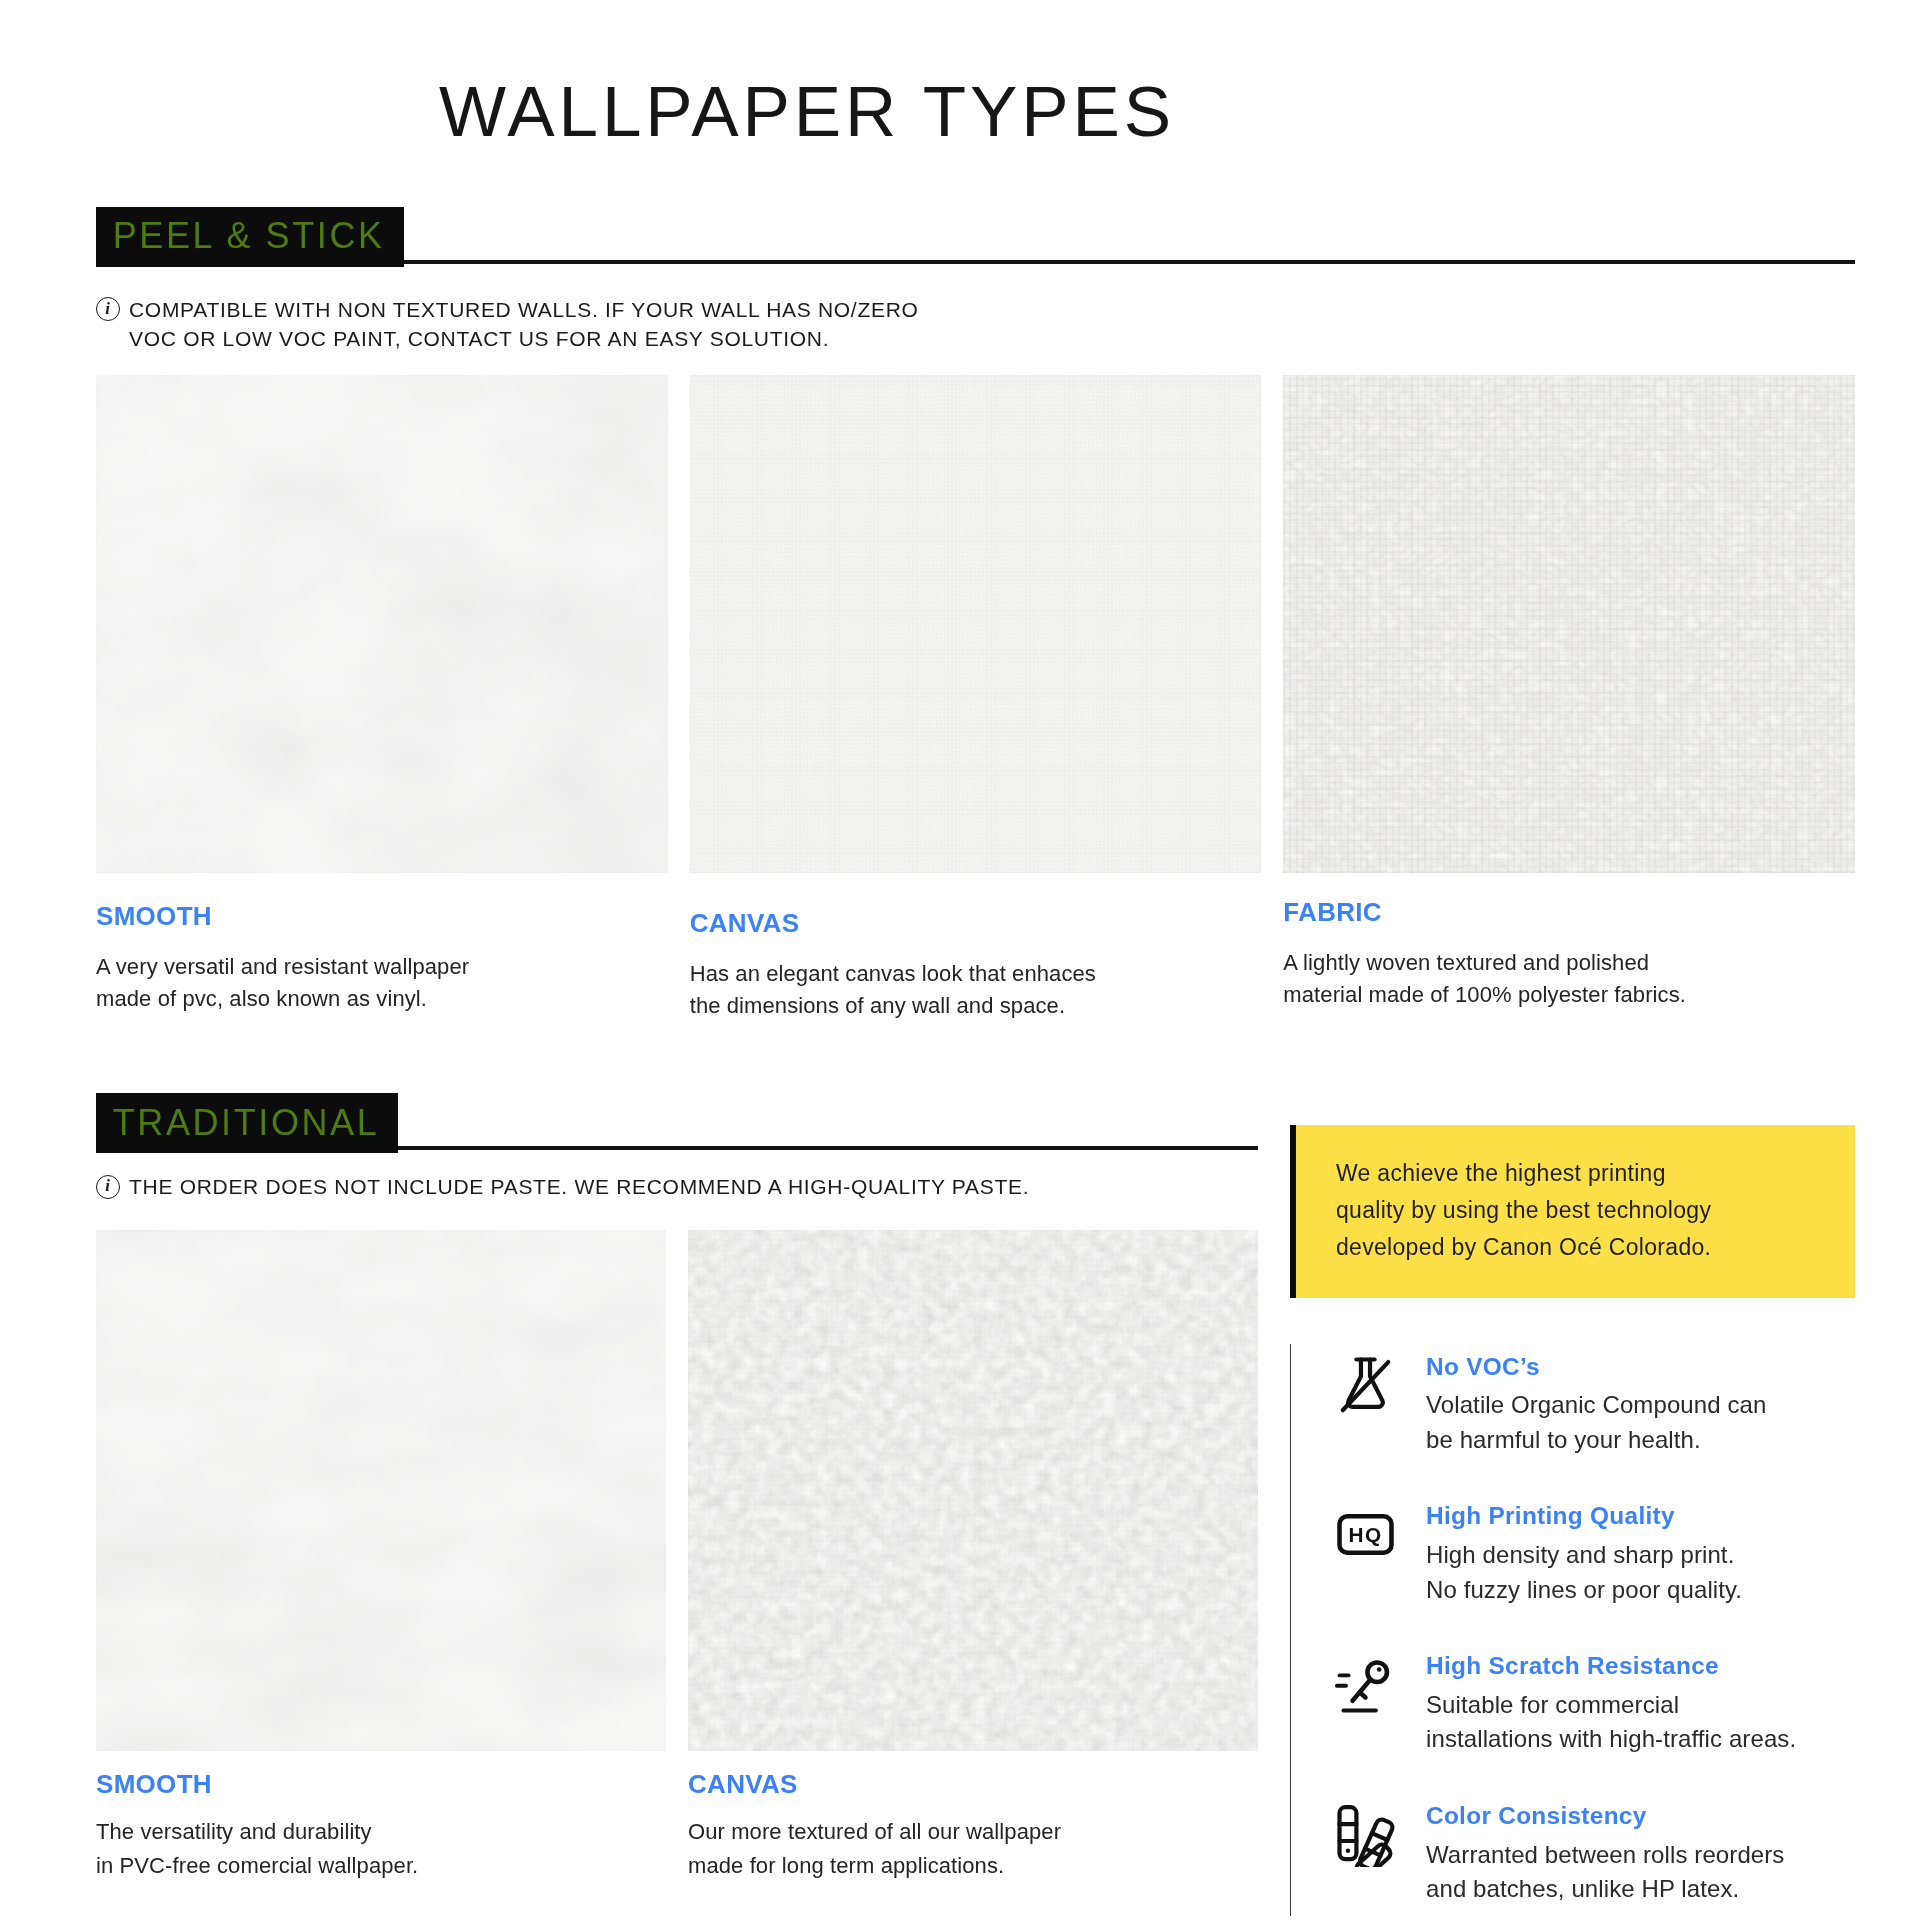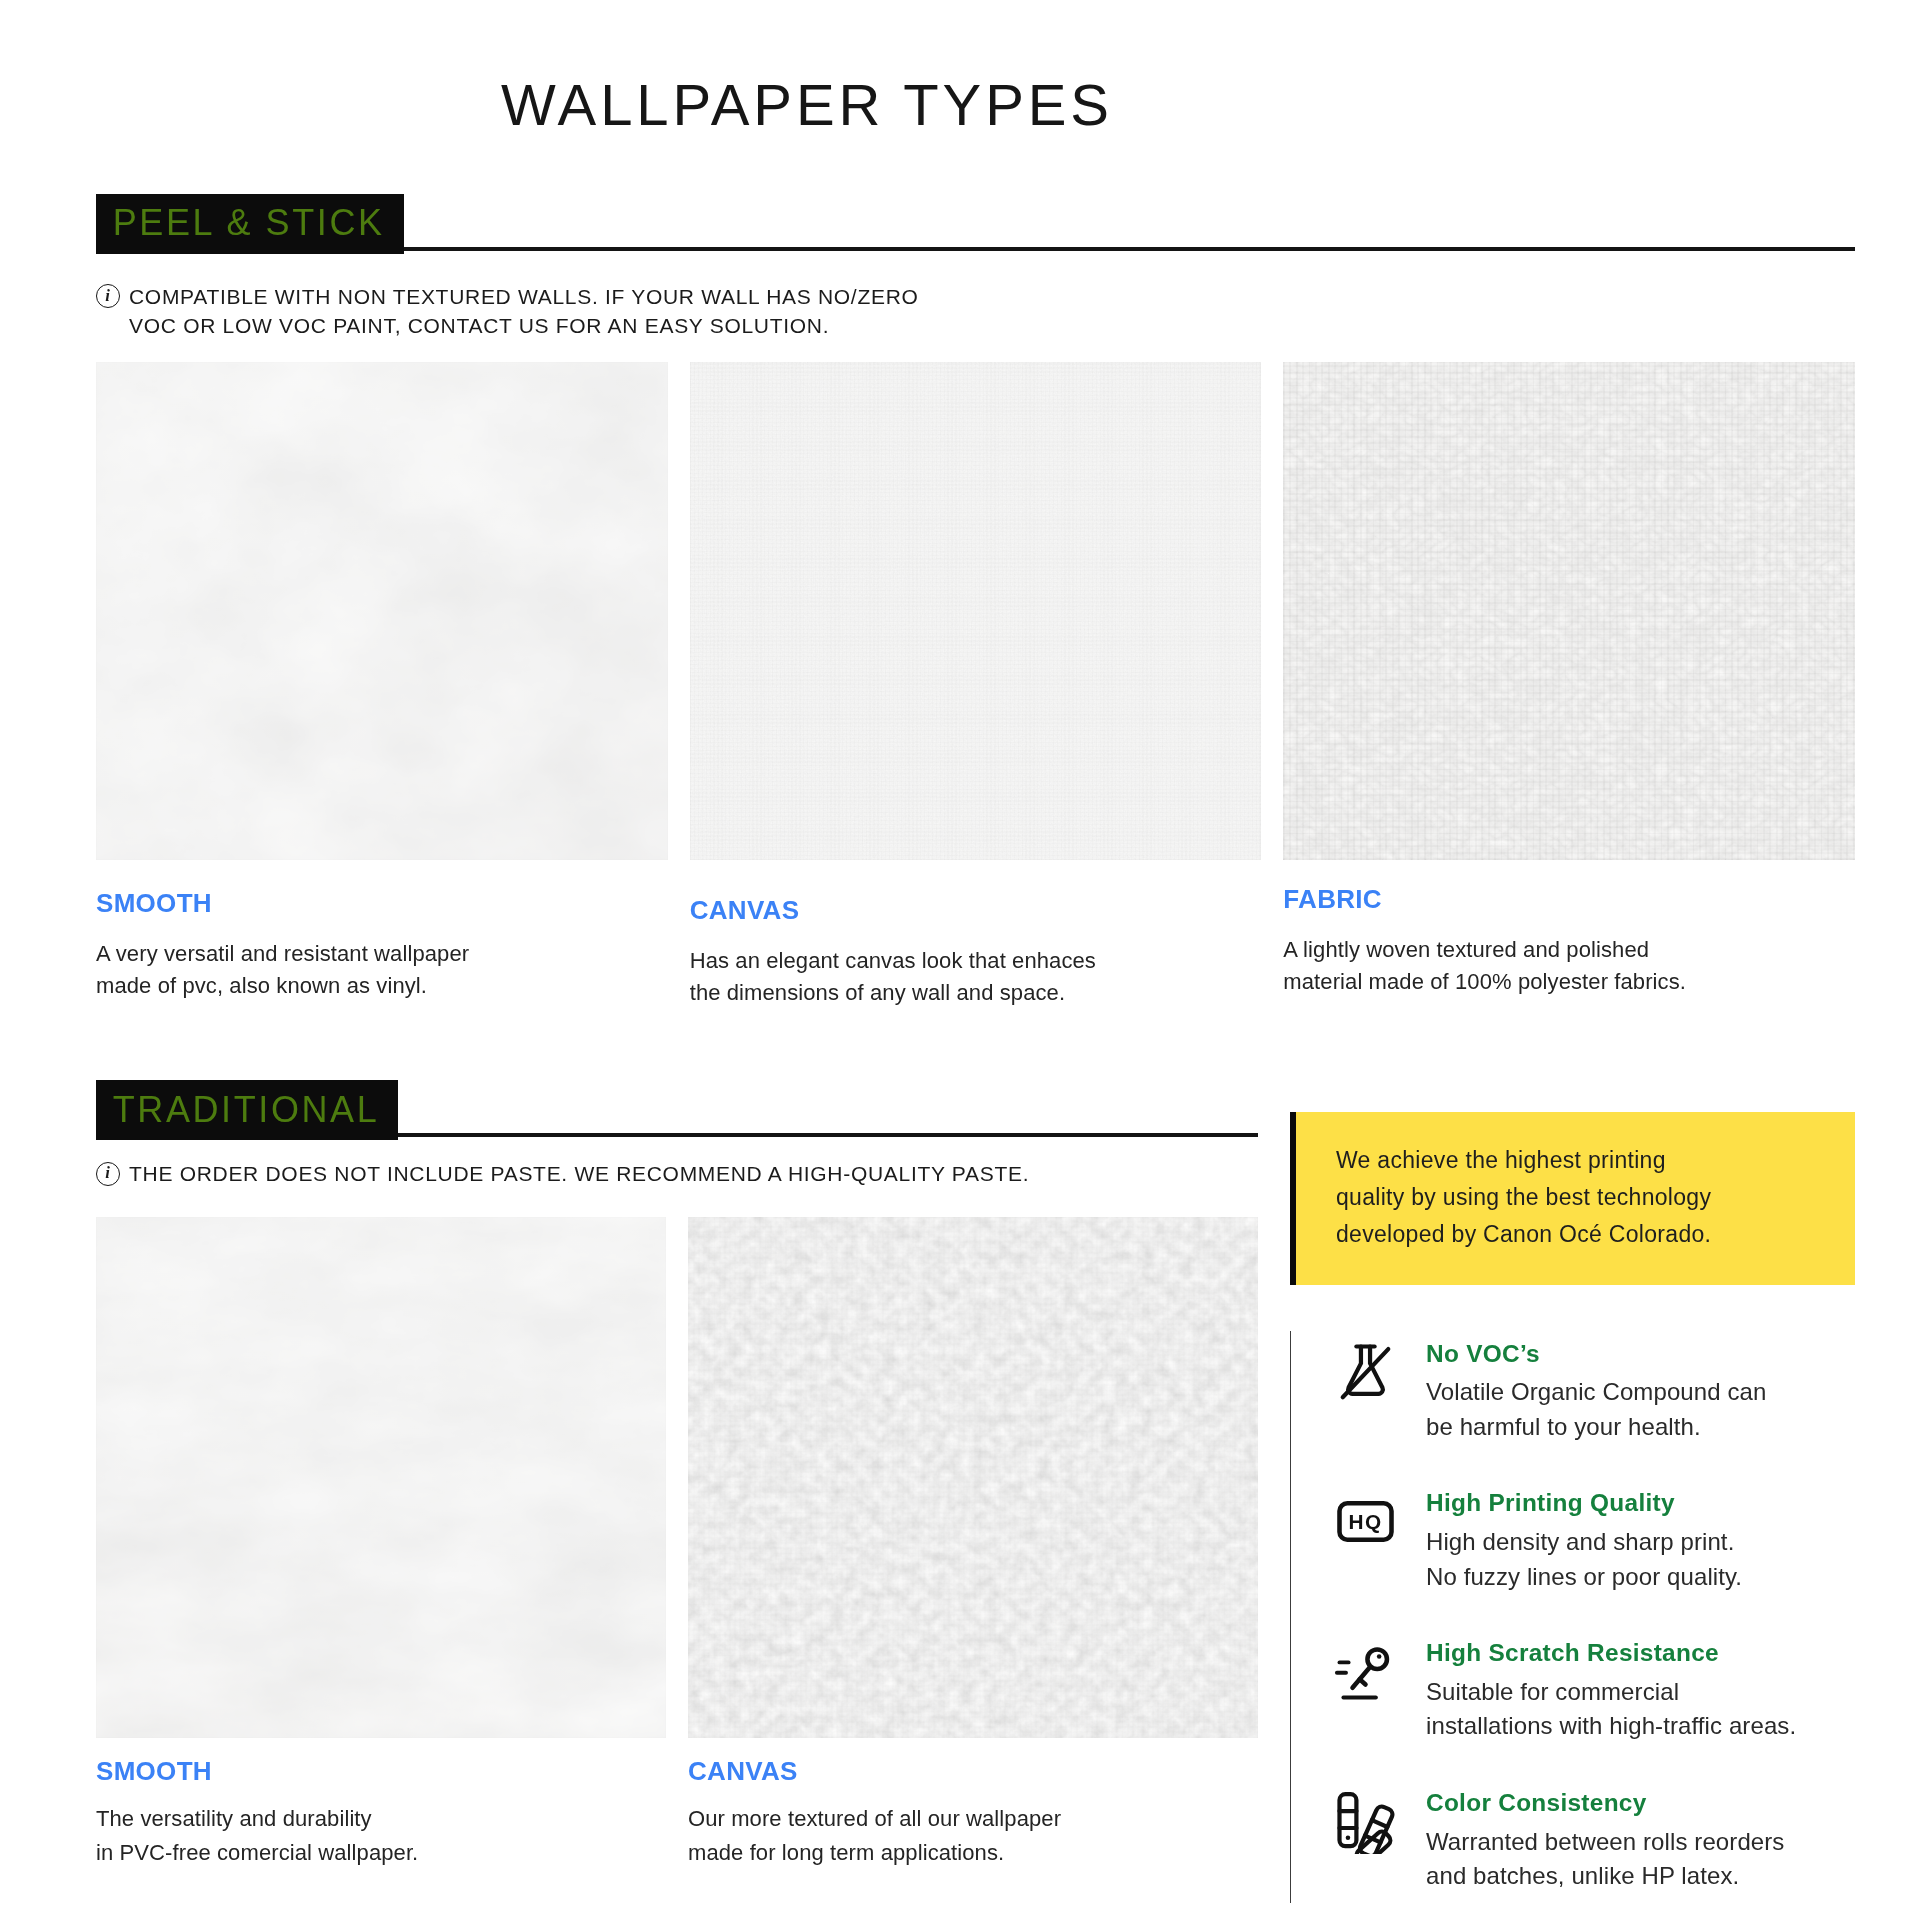--- a/index.html
+++ b/index.html
@@ -11,21 +11,21 @@
     font-family: "Liberation Sans", sans-serif;
     color: #151515;
     overflow: hidden;
   }
 
   
   h1.title {
     margin: 76px 0 0 96px;
     width: 1422px;
     text-align: center;
-    font-size: 58px;
+    font-size: 71px;
     line-height: 1;
     font-weight: 500;
     letter-spacing: 3.9px;
     color: #161616;
   }
 
   
   .sec-head { display: flex; align-items: flex-end; }
   .sec-head.peel { margin: 60px 71px 0 96px; }
   .sec-label {
@@ -138,21 +138,21 @@
   }
   .features {
     margin-top: 46px;
     border-left: 1.9px solid #3c3c3c;
     padding: 9px 0 9px 42px;
   }
   .feature { display: flex; gap: 28px; margin-bottom: 45px; }
   .feature:last-child { margin-bottom: 0; }
   .f-icon { flex: none; width: 65px; }
   .f-icon svg { width: 65px; height: 65px; display: block; }
-  .f-title { font-size: 24.4px; font-weight: 700; letter-spacing: 0.3px; color: #15803d; }
+  .f-title { font-size: 24.4px; font-weight: 700; letter-spacing: 0.3px; color: #3b82f6; }
   .f-desc { margin-top: 7.7px; font-size: 24px; line-height: 1.44; letter-spacing: 0.1px; color: #2a2a2a; }
 
   
   .bottom-rule { margin: 35px 85px 0 96px; height: 1.9px; background: #181818; }
 </style>
 </head>
 <body>
 
 <div class="page">
 

